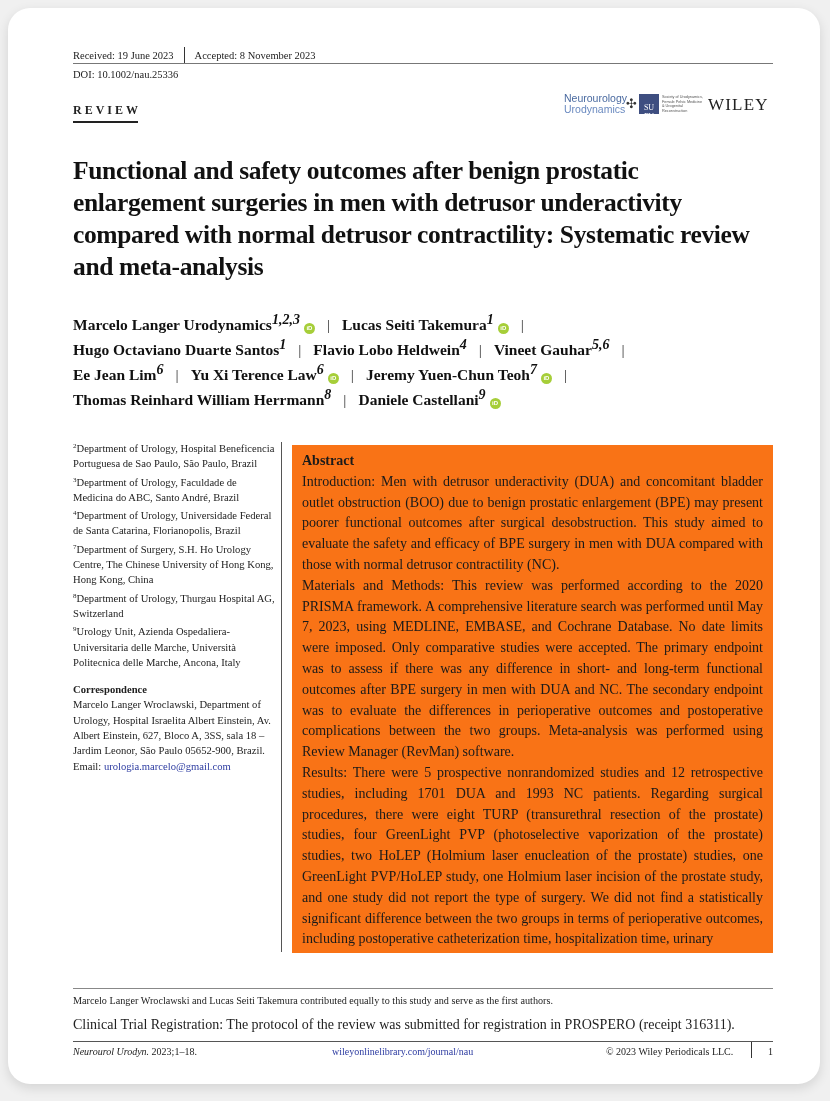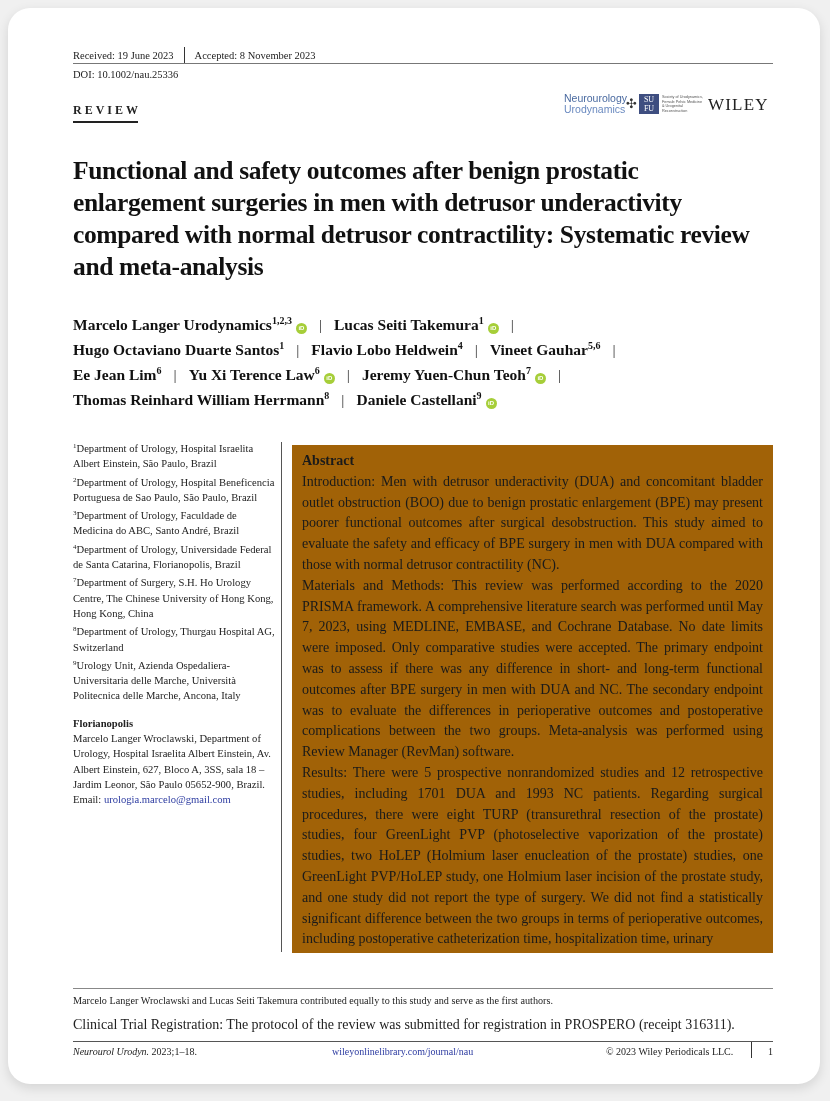--- a/index.html
+++ b/index.html
@@ -27,46 +27,46 @@
   .meta-rule { left: 65px; top: 55px; width: 700px; height: 1px; background: #777; }
   .doi { left: 65px; top: 61px; font-size: 10.5px; color: #222; }
   .review { left: 65px; top: 95px; font-size: 12px; font-weight: bold; letter-spacing: 3px; color: #222; }
   .review-rule { left: 65px; top: 113px; width: 65px; height: 2px; background: #222; }
 
   
   .logo-nu { left: 556px; top: 85px; font-family: "Liberation Sans", sans-serif; font-size: 10.5px; line-height: 11px; color: #4a6aa0; }
   .logo-nu .u2 { color: #6a8ac0; }
   .logo-sufu { left: 618px; top: 86px; display: flex; align-items: center; }
   .sufu-mark { width: 12px; height: 18px; font-size: 13px; color: #333; font-family: "DejaVu Sans", sans-serif; line-height: 18px; }
-  .sufu-box { width: 20px; height: 20px; background: #3e4e80; color: #fff; font-family: "Liberation Serif", serif; font-size: 8px; line-height: 9px; text-align: center; padding-top: 1px; box-sizing: border-box; margin-left: 1px; }
+  .sufu-box { width: 20px; height: 20px; background: #3e4e80; color: #fff; font-family: "Liberation Serif", serif; font-size: 8px; line-height: 9px; text-align: center; padding-top: 9px; box-sizing: border-box; margin-left: 1px; }
   .sufu-text { font-family: "Liberation Sans", sans-serif; font-size: 3.8px; line-height: 4.5px; color: #555; margin-left: 3px; width: 42px; }
   .logo-wiley { left: 700px; top: 87px; font-family: "Liberation Serif", serif; font-size: 17px; letter-spacing: 1.2px; color: #222; text-align: right; }
 
   
   .title { left: 65px; top: 147px; width: 700px; font-size: 25.5px; line-height: 32px; font-weight: bold; color: #111; letter-spacing: -0.35px; }
 
   
   .authors { left: 65px; top: 304px; width: 700px; font-size: 15.5px; line-height: 25px; font-weight: bold; color: #111; }
   .authors .line { white-space: nowrap; }
-  .authors sup { font-size: 10px; vertical-align: 6px; line-height: 0; }
+  .authors sup { font-size: 14px; vertical-align: 6px; line-height: 0; font-style: italic; }
   .orcid { display: inline-block; width: 11px; height: 11px; border-radius: 50%; background: #a6ce39; color: #fff; font-family: "Liberation Sans", sans-serif; font-size: 6px; line-height: 11px; text-align: center; vertical-align: 0px; margin-left: 4px; font-weight: bold; }
   .bar { font-weight: normal; margin: 0 12px; color: #333; }
 
   
   .affils { left: 65px; top: 433px; width: 205px; font-size: 10.6px; line-height: 15.3px; color: #222; }
   .affil { margin-bottom: 3px; }
   .affil sup { font-size: 7px; vertical-align: 4px; line-height: 0; }
   .corr-title { font-weight: bold; margin-top: 12px; }
   .email-link { color: #2b3aa0; }
   .vline { left: 273px; top: 434px; width: 1px; height: 510px; background: #555; }
 
   
   .abstract {
     left: 284px; top: 437px; width: 481px; height: 508px;
-    background: #a16207;
+    background: #f97316;
     box-sizing: border-box;
     padding: 6px 10px 0 10px;
     font-size: 14px; line-height: 20.8px; color: #1a1a1a;
     text-align: justify;
   }
   .abstract h3 { margin: 0; font-size: 14px; font-weight: bold; line-height: 20.8px; }
   .abstract p { margin: 0; }
   .abstract b { font-weight: normal; }
 
   
@@ -118,29 +118,28 @@
     </div>
     <div class="line">
       <span><span>Ee Jean Lim</span><sup>6</sup></span><span class="bar">|</span><span><span>Yu Xi Terence Law</span><sup>6</sup><span class="orcid">iD</span></span><span class="bar">|</span><span><span>Jeremy Yuen-Chun Teoh</span><sup>7</sup><span class="orcid">iD</span></span><span class="bar">|</span>
     </div>
     <div class="line">
       <span><span>Thomas Reinhard William Herrmann</span><sup>8</sup></span><span class="bar">|</span><span><span>Daniele Castellani</span><sup>9</sup><span class="orcid">iD</span></span>
     </div>
   </div>
 
   <div class="abs affils">
-    <div class="affil"><sup>1</sup><span>Department of Urology, Hospital Israelita Albert Einstein, São Paulo, Brazil</span></div>
     <div class="affil"><sup>2</sup><span>Department of Urology, Hospital Beneficencia Portuguesa de Sao Paulo, São Paulo, Brazil</span></div>
     <div class="affil"><sup>3</sup><span>Department of Urology, Faculdade de Medicina do ABC, Santo André, Brazil</span></div>
     <div class="affil"><sup>4</sup><span>Department of Urology, Universidade Federal de Santa Catarina, Florianopolis, Brazil</span></div>
     <div class="affil"><sup>7</sup><span>Department of Surgery, S.H. Ho Urology Centre, The Chinese University of Hong Kong, Hong Kong, China</span></div>
     <div class="affil"><sup>8</sup><span>Department of Urology, Thurgau Hospital AG, Switzerland</span></div>
     <div class="affil"><sup>9</sup><span>Urology Unit, Azienda Ospedaliera-Universitaria delle Marche, Università Politecnica delle Marche, Ancona, Italy</span></div>
 
-    <div class="corr-title">Florianopolis</div>
+    <div class="corr-title">Correspondence</div>
     <div>
       <span>Marcelo Langer Wroclawski, Department of Urology, Hospital Israelita Albert Einstein, Av. Albert Einstein, 627, Bloco A, 3SS, sala 18 – Jardim Leonor, São Paulo 05652-900, Brazil.</span><br>
       <span>Email: </span><span class="email-link">urologia.marcelo@gmail.com</span>
     </div>
   </div>
   <div class="abs vline"></div>
 
   <div class="abs abstract">
     <h3>Abstract</h3>
     <p><b>Introduction:</b><span> Men with detrusor underactivity (DUA) and concomitant bladder outlet obstruction (BOO) due to benign prostatic enlargement (BPE) may present poorer functional outcomes after surgical desobstruction. This study aimed to evaluate the safety and efficacy of BPE surgery in men with DUA compared with those with normal detrusor contractility (NC).</span></p>

